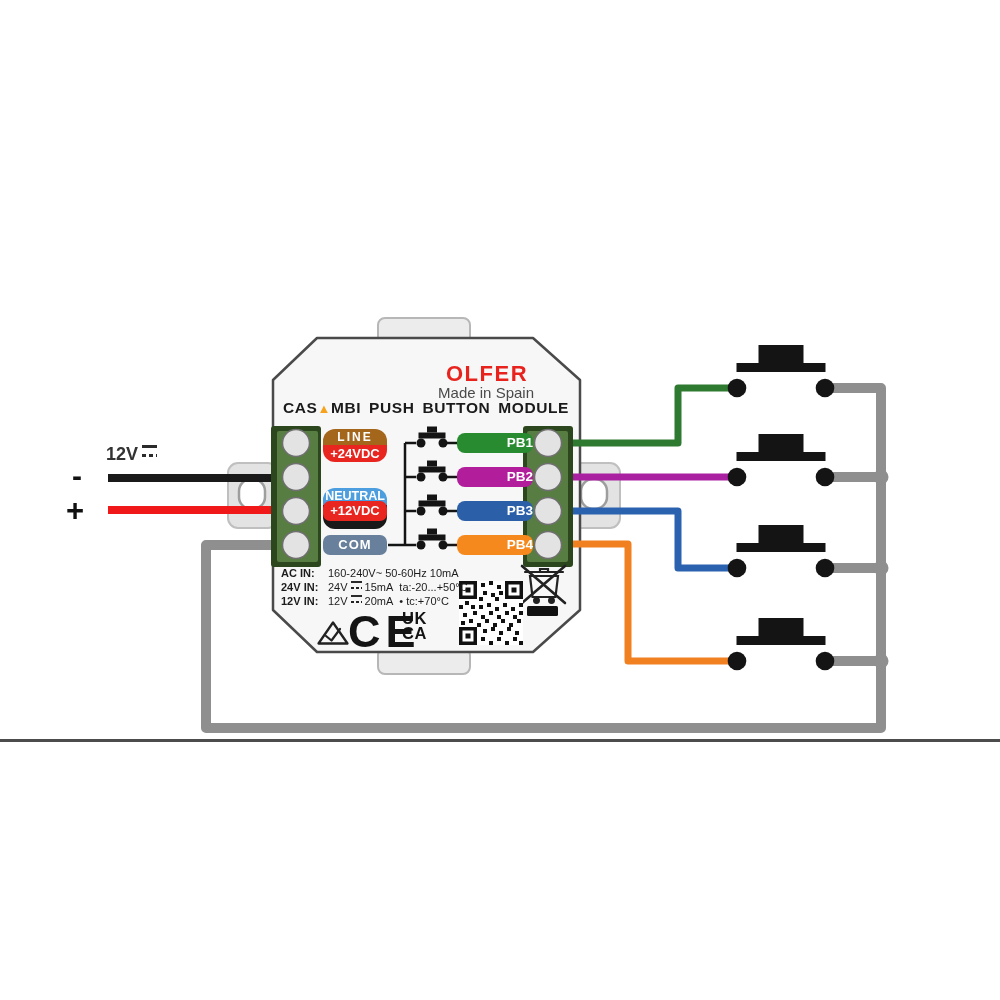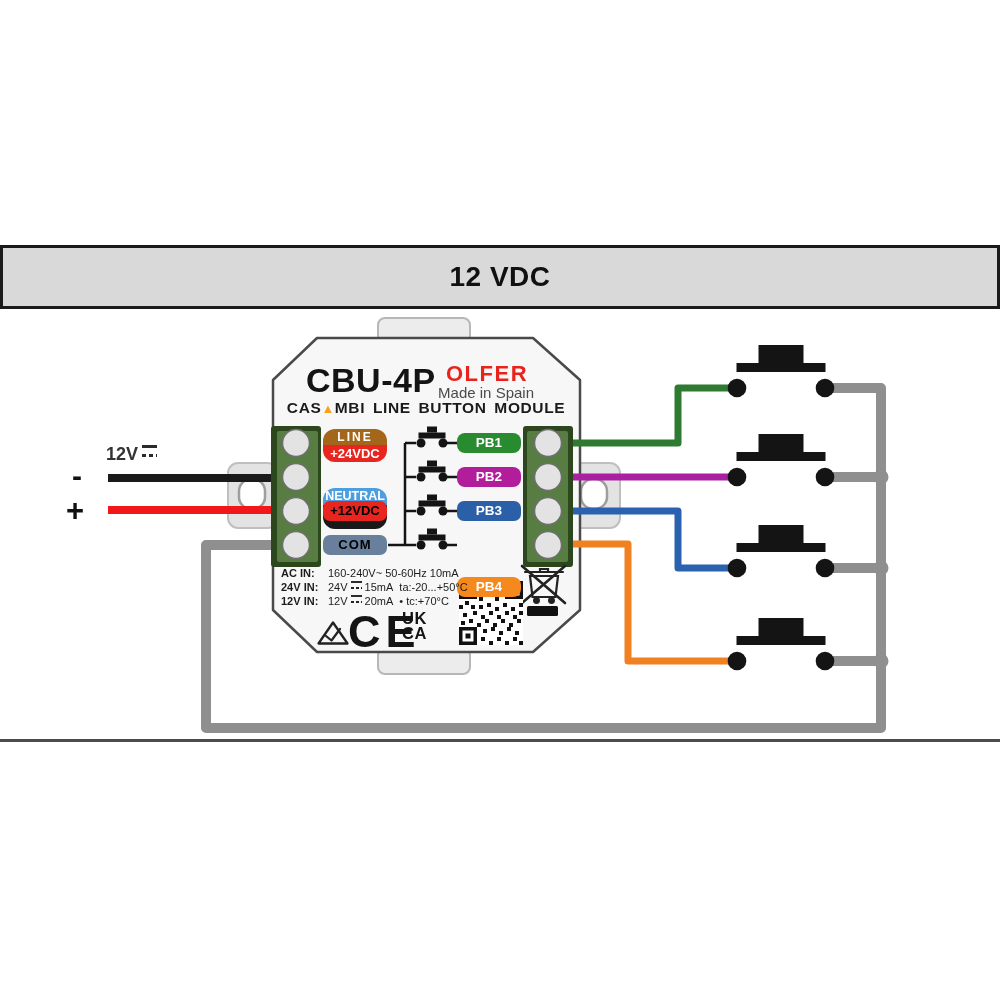--- a/index.html
+++ b/index.html
@@ -44,51 +44,48 @@
   .brand{position:absolute;left:446px;top:361px;font-size:22px;font-weight:800;color:var(--brand_red);letter-spacing:1.5px;}
   .origin{position:absolute;left:438px;top:384px;width:96px;text-align:right;font-size:15px;color:#4a4a4a;}
   .subtitle{position:absolute;left:270px;top:399px;width:312px;text-align:center;
             font-size:15.5px;font-weight:800;color:#1a1a1a;letter-spacing:.6px;word-spacing:3px;}
   .tri{color:var(--casambi_orange);font-size:13px;}
 
   
   .pill{position:absolute;left:323px;width:64px;border-radius:12px;overflow:hidden;
         color:#fff;font-weight:700;text-align:center;}
   .pill .half{display:block;}
-  .pill-single{position:absolute;left:323px;width:64px;height:20px;border-radius:7px;color:#000000;
+  .pill-single{position:absolute;left:323px;width:64px;height:20px;border-radius:7px;color:#ffffff;
         font-weight:700;text-align:center;font-size:13px;line-height:20px;}
   .h-line{background:var(--line_brown);height:16px;font-size:12px;line-height:16px;letter-spacing:2px;}
   .h-24{background:var(--vdc24_red);height:17px;font-size:13px;line-height:17px;}
   .h-neutral{background:var(--neutral_blue);height:17px;font-size:12.5px;line-height:17px;}
   .h-gnd{background:var(--gnd_black);height:24px;font-size:13px;line-height:16px;letter-spacing:1px;}
   .bg-12{background:var(--vdc12_red);}
   .bg-com{background:var(--com_slate);letter-spacing:1px;}
-  .pb{position:absolute;left:457px;width:64px;height:20px;border-radius:8px;color:#fff;
-      font-weight:700;font-size:13.5px;line-height:20px;text-align:center;}
+  .pb{position:absolute;left:457px;width:76px;height:20px;border-radius:8px;color:#fff;
+      font-weight:700;font-size:13.5px;line-height:20px;text-align:right;}
   .bg-pb1{background:var(--pb1_green);} .bg-pb2{background:var(--pb2_magenta);}
   .bg-pb3{background:var(--pb3_blue);}  .bg-pb4{background:var(--pb4_orange);}
 
   
   .specs{position:absolute;left:281px;top:566px;font-size:11px;color:#1c1c1c;}
   .spec-line{height:14px;line-height:14px;white-space:nowrap;}
   .spec-label{display:inline-block;width:47px;font-weight:800;}
   .spec-line .sep{display:inline-block;width:6px;}
 
   
   .ce{position:absolute;left:348px;top:606px;font-size:45px;font-weight:700;color:#141414;letter-spacing:5px;}
   .ukca{position:absolute;left:402px;top:611px;font-size:16.5px;font-weight:800;line-height:15px;color:#141414;letter-spacing:.5px;}
 </style>
 </head>
 <body>
 
 <div class="canvas">
 
-  <div class="banner">
-    <span>12 VDC</span>
-  </div>
 
   <svg class="diagram" viewBox="0 0 1000 1000">
 
     <rect x="378" y="318" width="92" height="26" rx="7" fill="#ececec" stroke="#b7b7b7" stroke-width="2"></rect>
     <rect x="378" y="648" width="92" height="26" rx="7" fill="#ececec" stroke="#b7b7b7" stroke-width="2"></rect>
 
     <g>
       <rect x="228" y="463" width="50" height="65" rx="10" fill="#e3e3e3" stroke="#bfbfbf" stroke-width="2"></rect>
       <rect x="239" y="479" width="26" height="30" rx="12" fill="#ffffff" stroke="#9e9e9e" stroke-width="2.5"></rect>
     </g>
@@ -217,42 +214,41 @@
       </g>
     </g>
   </svg>
 
   <div class="supply-label">
     <span>12V</span><span class="dc"></span>
   </div>
   <div class="minus">-</div>
   <div class="plus">+</div>
 
-  <div class="model">CBU-4P</div>
   <div class="brand">OLFER</div>
   <div class="origin">Made in Spain</div>
   <div class="subtitle">
-    <span>CAS</span><span class="tri">▲</span><span>MBI LINE BUTTON MODULE</span>
+    <span>CAS</span><span class="tri">▲</span><span>MBI PUSH BUTTON MODULE</span>
   </div>
 
   <div class="pill" style="top:429px;">
     <span class="half h-line">LINE</span>
     <span class="half h-24">+24VDC</span>
   </div>
   <div class="pill" style="top:488px;">
     <span class="half h-neutral">NEUTRAL</span>
     <span class="half h-gnd">GND</span>
   </div>
   <div class="pill-single bg-12" style="top:501px;">+12VDC</div>
   <div class="pill-single bg-com" style="top:535px;">COM</div>
 
   <div class="pb bg-pb1" style="top:433px;">PB1</div>
   <div class="pb bg-pb2" style="top:467px;">PB2</div>
-  <div class="pb bg-pb3" style="top:501px;border-radius:7px;">PB3</div>
-  <div class="pb bg-pb4" style="top:535px;margin-top:42px;">PB4</div>
+  <div class="pb bg-pb3" style="top:501px;">PB3</div>
+  <div class="pb bg-pb4" style="top:535px;">PB4</div>
 
   <div class="specs">
     <div class="spec-line">
       <span class="spec-label">AC IN:</span><span>160-240V~ 50-60Hz 10mA</span>
     </div>
     <div class="spec-line">
       <span class="spec-label">24V IN:</span><span>24V</span><span class="dc sm"></span><span>15mA</span><span class="sep"></span><span>ta:-20...+50°C</span>
     </div>
     <div class="spec-line">
       <span class="spec-label">12V IN:</span><span>12V</span><span class="dc sm"></span><span>20mA</span><span class="sep"></span><span>• tc:+70°C</span>

